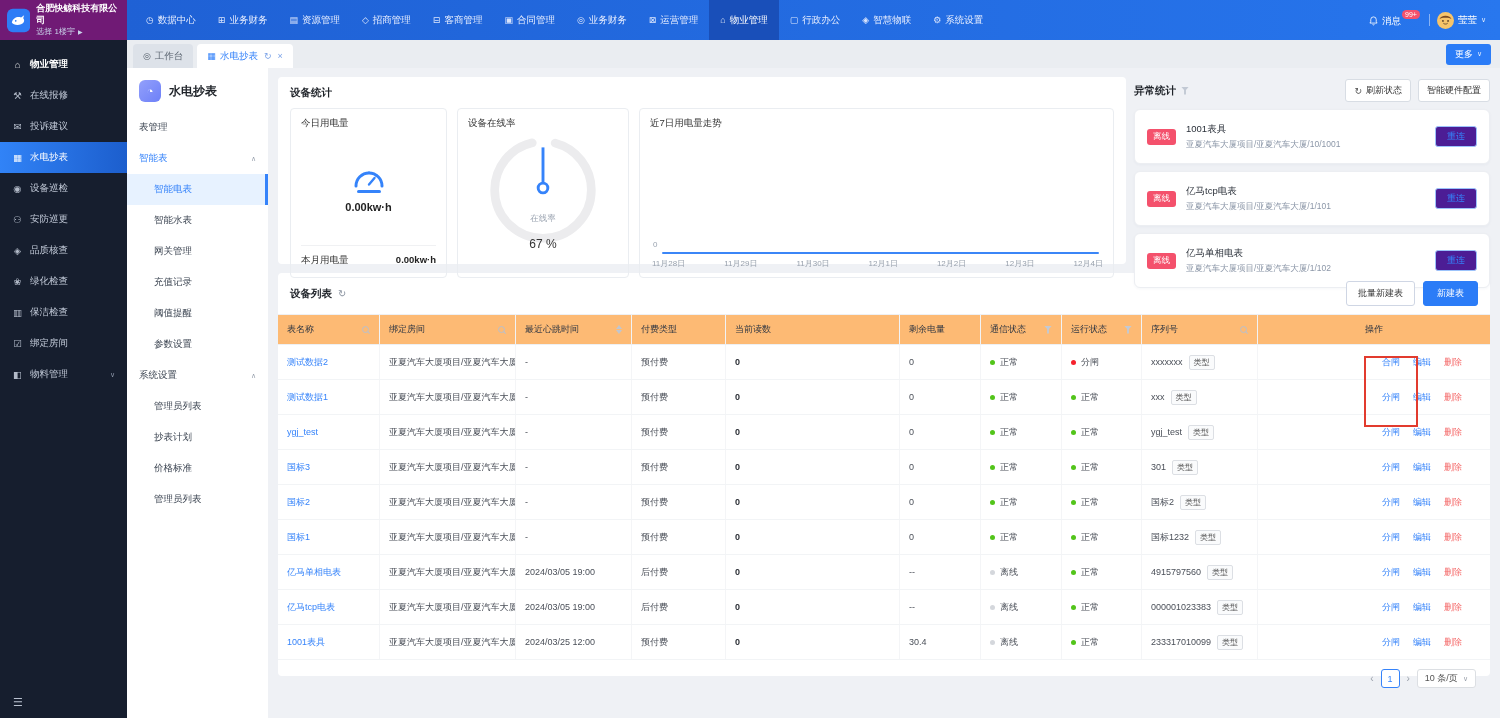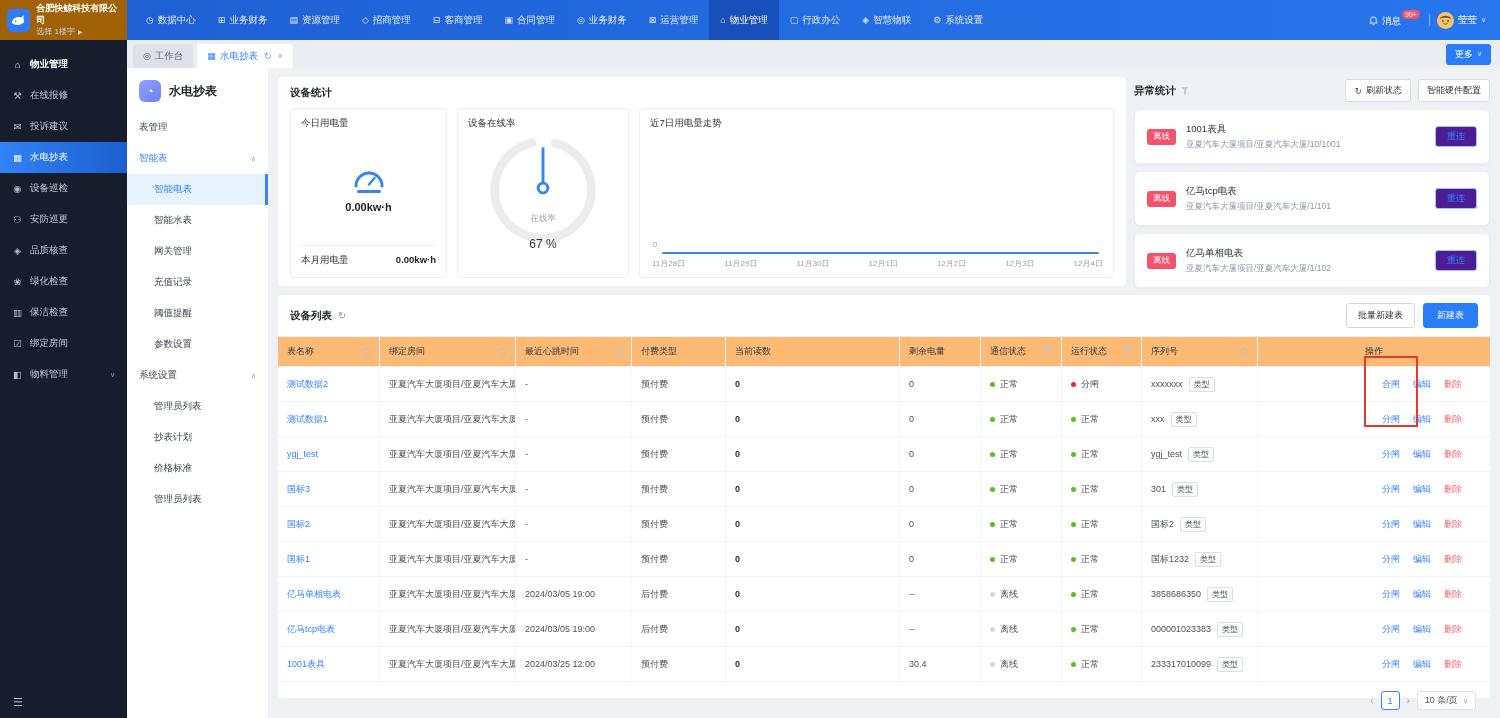--- a/index.html
+++ b/index.html
@@ -1,21 +1,21 @@
 <!DOCTYPE html>
 <html><head>
 <meta charset="utf-8">
 <style>
   * { box-sizing: border-box; margin: 0; padding: 0; }
   html,body { width:1500px; height:718px; overflow:hidden; }
   body { font-family:"Liberation Sans","DejaVu Sans",sans-serif; background:#eff1f5; position:relative; color:#333; }
 
   
   .topbar { height:40px; display:flex; }
-  .brand { width:127px; flex:none; background:#a16207; display:flex; align-items:center; gap:6px; padding:0 7px; }
+  .brand { width:127px; flex:none; background:#701a75; display:flex; align-items:center; gap:6px; padding:0 7px; }
   .brand-name { font-size:9px; font-weight:bold; color:#fff; line-height:1.25; }
   .brand-sub { font-size:8px; color:#c9d4ea; display:flex; align-items:center; gap:3px; cursor:pointer; }
   .brand-sub .tri { font-size:6px; }
   .topnav { flex:1; display:flex; align-items:stretch; background:linear-gradient(90deg,#1f61d5,#2673ea); padding-left:8px; min-width:0; }
   .nav-item { display:flex; align-items:center; gap:4px; padding:0 11px; color:#e9efff; font-size:9.5px; cursor:pointer; white-space:nowrap; }
   .nav-item.active { background:#194fb9; color:#fff; }
   .nav-ico { font-size:9px; opacity:.92; }
   .topbar-right { background:linear-gradient(90deg,#2673ea,#2877ee); display:flex; align-items:center; gap:7px; padding:0 14px; color:#fff; font-size:9.5px; }
   .msg { display:flex; align-items:flex-start; gap:3px; cursor:pointer; position:relative; }
   .msg-label { margin-top:3px; }
@@ -47,21 +47,21 @@
   .submenu-header { display:flex; align-items:center; gap:8px; padding:2px 12px 10px; }
   .submenu-ico { width:22px; height:22px; border-radius:6px; background:linear-gradient(135deg,#93a0fb,#6d80f8); color:#fff; font-size:11px; display:flex; align-items:center; justify-content:center; }
   .submenu-title { font-size:12px; font-weight:bold; color:#1f2329; }
   .menu-item { height:31px; display:flex; align-items:center; padding:0 12px; font-size:9.5px; color:#3a4350; cursor:pointer; }
   .menu-item.lvl2 { padding-left:27px; }
   .menu-item.accent { color:#3583fa; }
   .menu-item.active { background:#e7f2ff; color:#3583fa; border-right:3px solid #3583fa; }
   .menu-caret { margin-left:auto; font-size:7px; color:#98a1ad; }
 
   .main { flex:1; min-width:0; background:#eff1f5; padding:9px 10px; }
-  .top-row { display:flex; gap:8px; height:209px; margin-bottom:9px; }
+  .top-row { display:flex; gap:8px; height:187px; margin-bottom:9px; }
   .panel { background:#fff; border-radius:4px; }
   .section-title { font-size:10.5px; font-weight:bold; color:#1f2329; }
 
   
   .stats-panel { flex:0 0 848px; padding:9px 12px; }
   .cards { display:flex; gap:10px; margin-top:8px; height:170px; }
   .stat-card { border:1px solid #eaedf1; border-radius:4px; padding:8px 10px; position:relative; display:flex; flex-direction:column; }
   .card-title { font-size:9.5px; color:#333; }
   .card-today { width:157px; flex:none; }
   .gauge-wrap { flex:1; display:flex; flex-direction:column; align-items:center; justify-content:center; gap:7px; }
@@ -653,21 +653,21 @@
                 <div class="td">--</div>
                 <div class="td">
                   <span class="dot dot-gray"></span>
                   <span>离线</span>
                 </div>
                 <div class="td">
                   <span class="dot dot-green"></span>
                   <span>正常</span>
                 </div>
                 <div class="td">
-                  <span>3858686350</span>
+                  <span>4915797560</span>
                   <span class="tag">类型</span>
                 </div>
                 <div class="td ops">
                   <span class="op-link">分闸</span>
                   <span class="op-link">编辑</span>
                   <span class="op-del">删除</span>
                 </div>
               </div>
               <div class="tr trow">
                 <div class="td name">亿马tcp电表</div>

